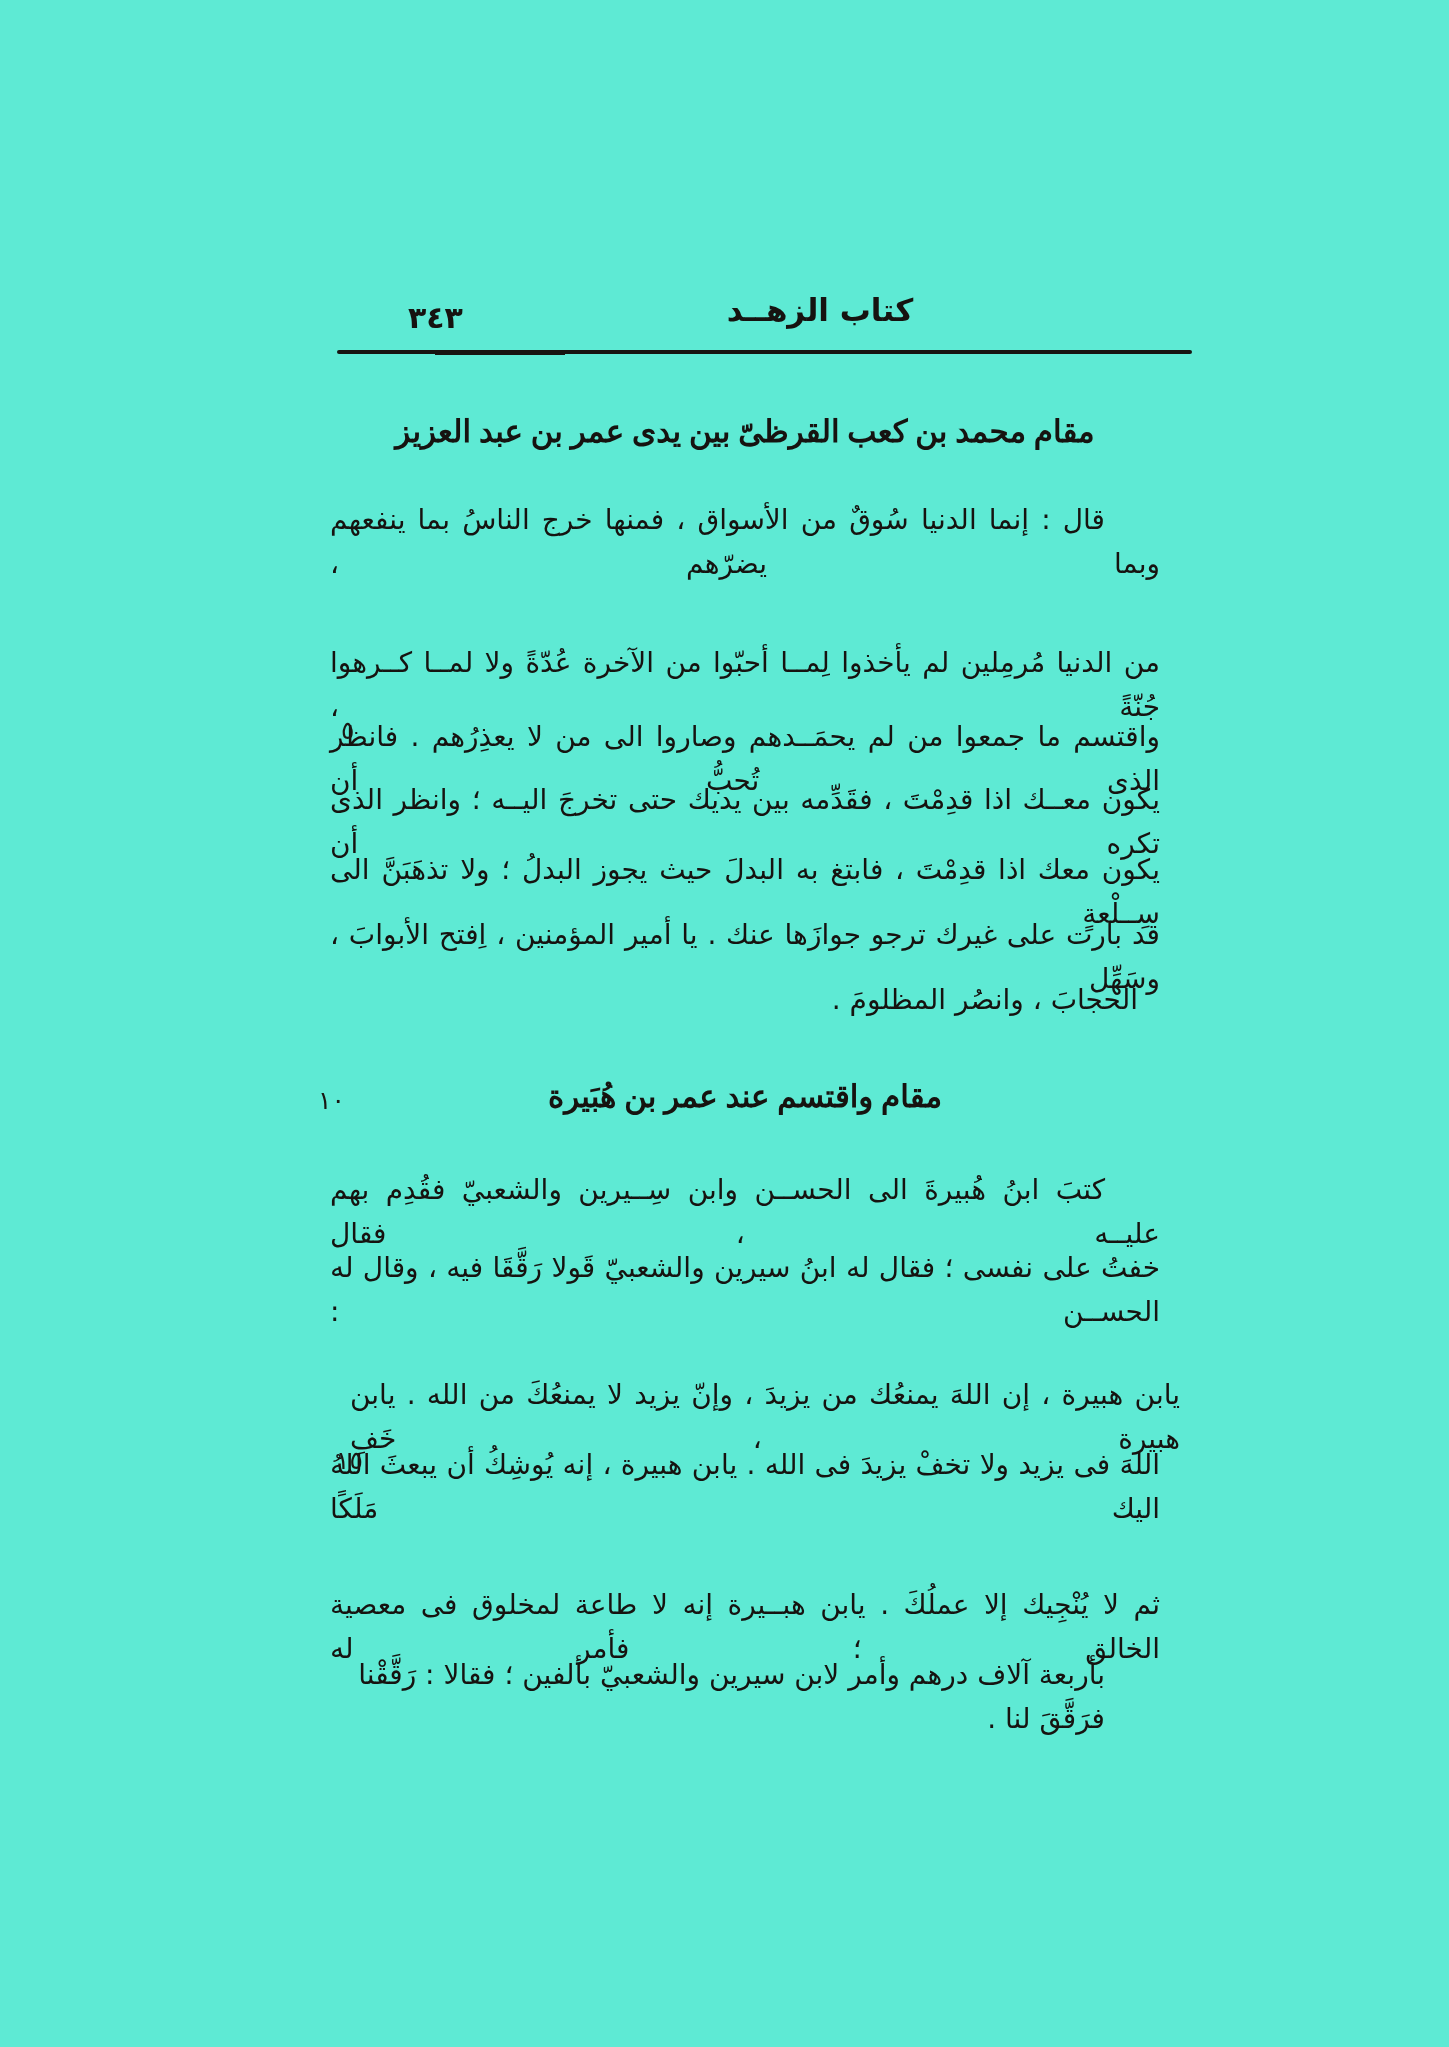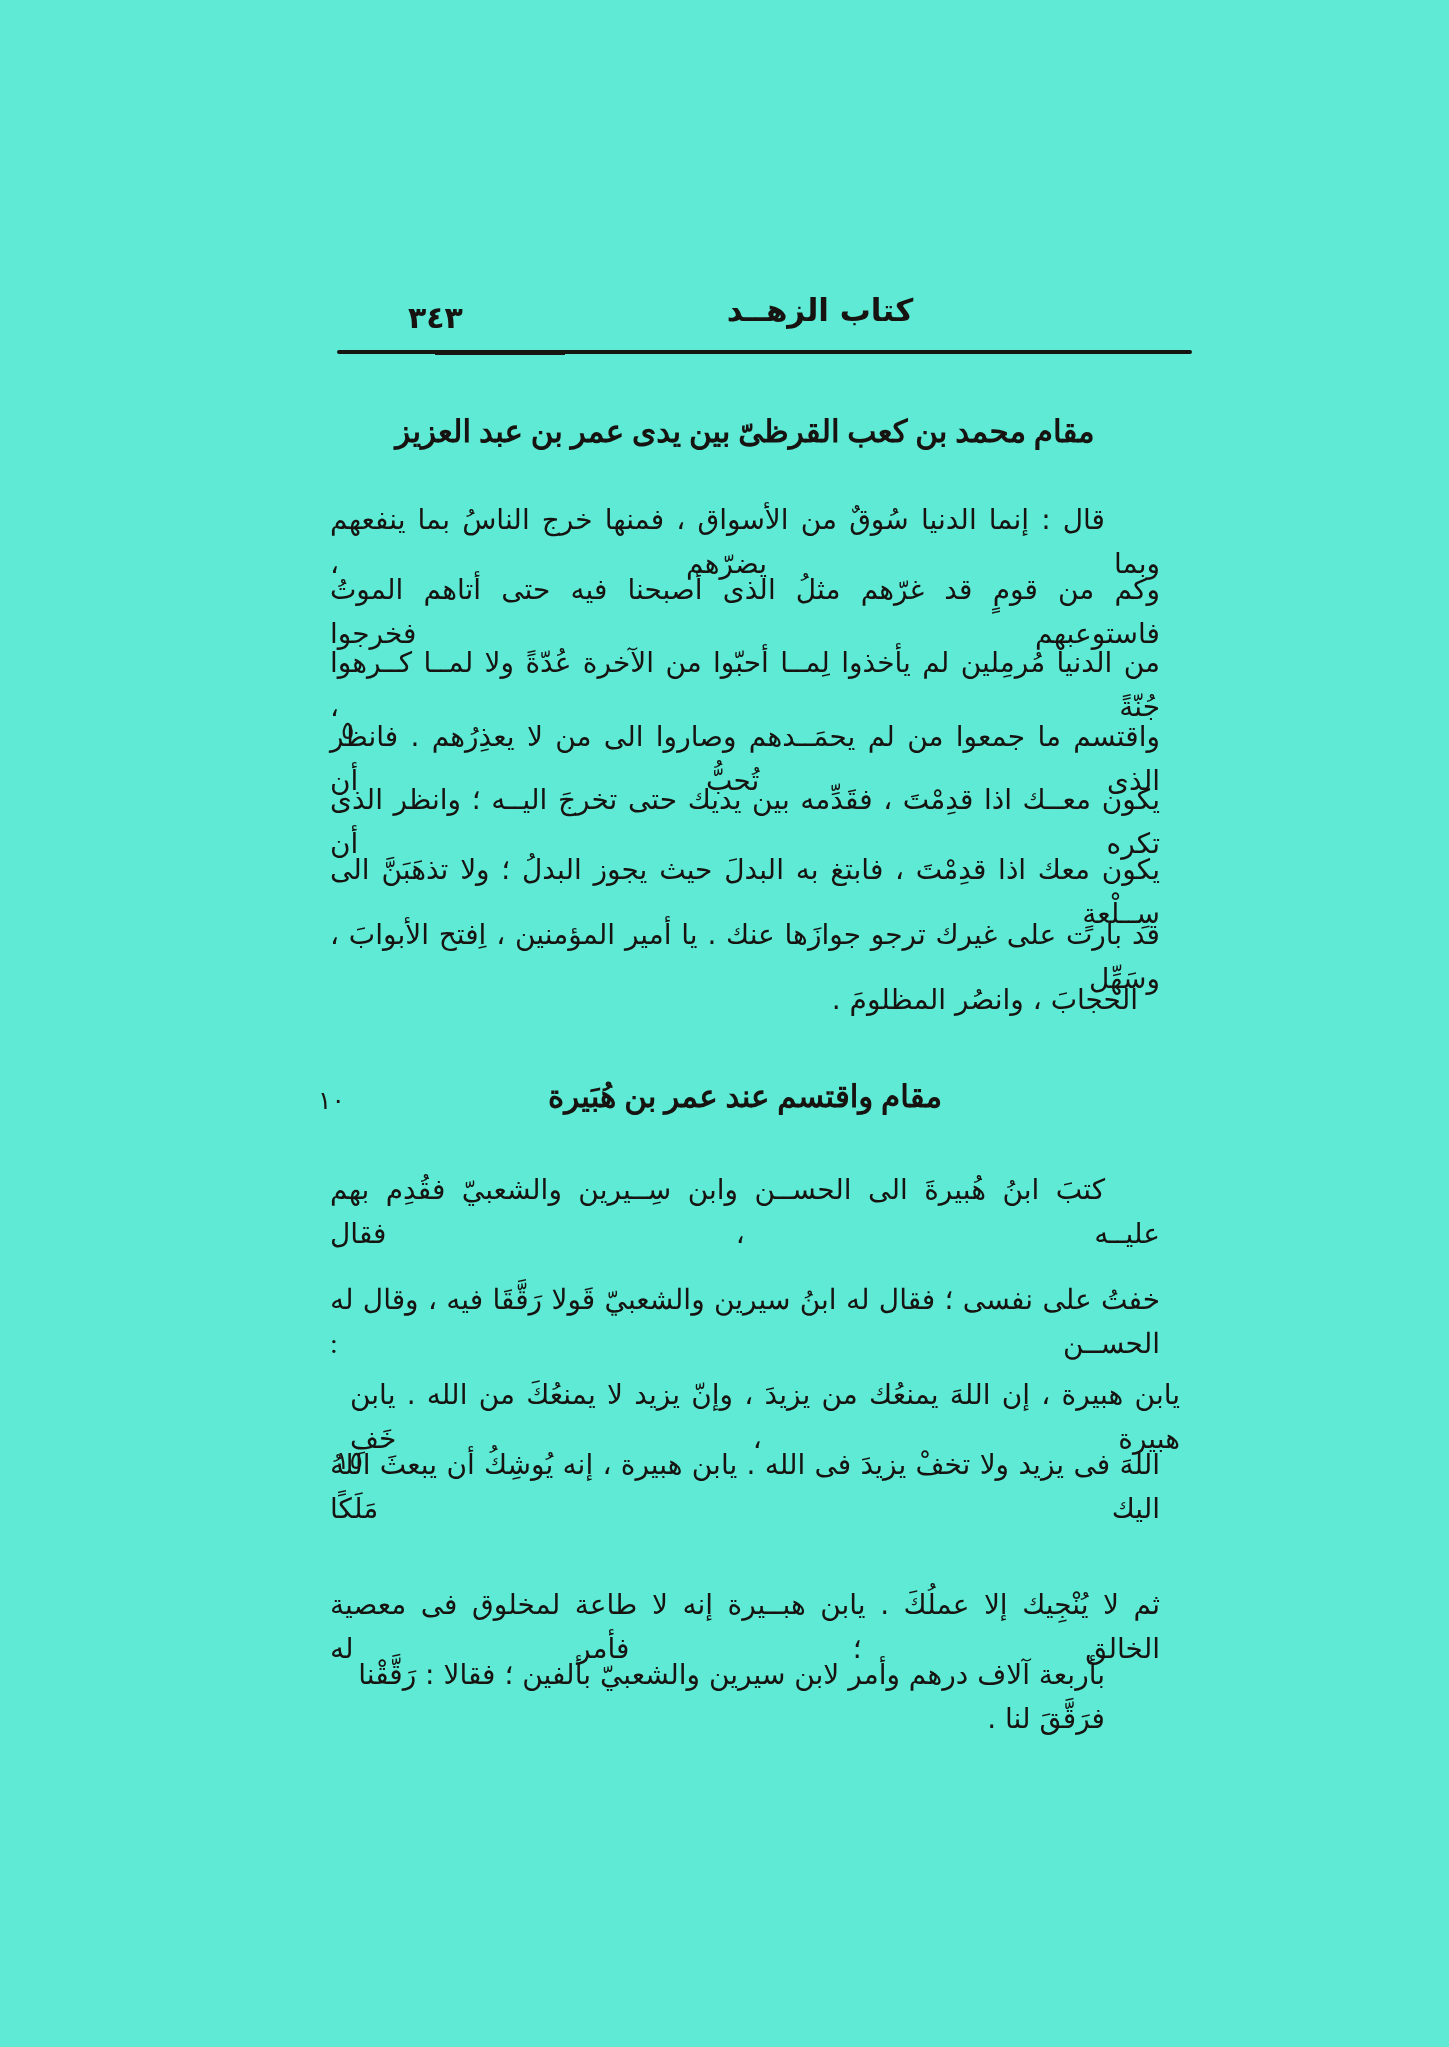--- a/index.html
+++ b/index.html
@@ -58,32 +58,31 @@
 
 <div class="page">
 
   <div class="page-number">٣٤٣</div>
   <div class="book-title">كتاب الزهــد</div>
   <div class="header-rule"></div>
 
   <div class="sec-heading h1">مقام محمد بن كعب القرظىّ بين يدى عمر بن عبد العزيز</div>
 
   <div class="l just ind" style="top:498px;">قال : إنما الدنيا سُوقٌ من الأسواق ، فمنها خرج الناسُ بما ينفعهم وبما يضرّهم ،</div>
-  <div class="l just" style="top:568px;">وكم من قومٍ قد غرّهم مثلُ الذى أصبحنا فيه حتى أتاهم الموتُ فاستوعبهم فخرجوا</div>
   <div class="l just" style="top:641px;">من الدنيا مُرمِلين لم يأخذوا لِمــا أحبّوا من الآخرة عُدّةً ولا لمــا كــرهوا جُنّةً ،</div>
   <div class="l just" style="top:715px;">واقتسم ما جمعوا من لم يحمَــدهم وصاروا الى من لا يعذِرُهم . فانظر الذى تُحبُّ أن</div>
   <div class="l just" style="top:778px;">يكون معــك اذا قدِمْتَ ، فقَدِّمه بين يديك حتى تخرجَ اليــه ؛ وانظر الذى تكره أن</div>
   <div class="l just" style="top:848px;">يكون معك اذا قدِمْتَ ، فابتغ به البدلَ حيث يجوز البدلُ ؛ ولا تذهَبَنَّ الى سِــلْعةٍ</div>
   <div class="l just" style="top:913px;">قد بارت على غيرك ترجو جوازَها عنك . يا أمير المؤمنين ، اِفتح الأبوابَ ، وسَهِّل</div>
   <div class="l r" style="top:978px;width:808px;">الحجابَ ، وانصُر المظلومَ .</div>
 
   <div class="sec-heading h2">مقام واقتسم عند عمر بن هُبَيرة</div>
 
   <div class="l just ind" style="top:1168px;">كتبَ ابنُ هُبيرةَ الى الحســن وابن سِــيرين والشعبيّ فقُدِم بهم عليــه ، فقال</div>
-  <div class="l just" style="top:1278px;font-family:Liberation Serif, serif;">خفتُ على نفسى ؛ فقال له ابنُ سيرين والشعبيّ قَولا رَقَّقَا فيه ، وقال له الحســن :</div>
+  <div class="l just" style="top:1246px;">خفتُ على نفسى ؛ فقال له ابنُ سيرين والشعبيّ قَولا رَقَّقَا فيه ، وقال له الحســن :</div>
   <div class="l just" style="top:1373px;margin-left:20px;">يابن هبيرة ، إن اللهَ يمنعُك من يزيدَ ، وإنّ يزيد لا يمنعُكَ من الله . يابن هبيرة ، خَفِ</div>
   <div class="l just" style="top:1443px;">اللهَ فى يزيد ولا تخفْ يزيدَ فى الله . يابن هبيرة ، إنه يُوشِكُ أن يبعثَ اللهُ اليك مَلَكًا</div>
   <div class="l just" style="top:1583px;">ثم لا يُنْجِيك إلا عملُكَ . يابن هبــيرة إنه لا طاعة لمخلوق فى معصية الخالق ؛ فأمر له</div>
   <div class="l r" style="top:1653px;width:775px;">بأربعة آلاف درهم وأمر لابن سيرين والشعبيّ بألفين ؛ فقالا : رَقَّقْنا فرَقَّقَ لنا .</div>
 
   <div class="margin-num m5">٥</div>
   <div class="margin-num m10">١٠</div>
   <div class="margin-num m15">١٥</div>
 
 </div>

